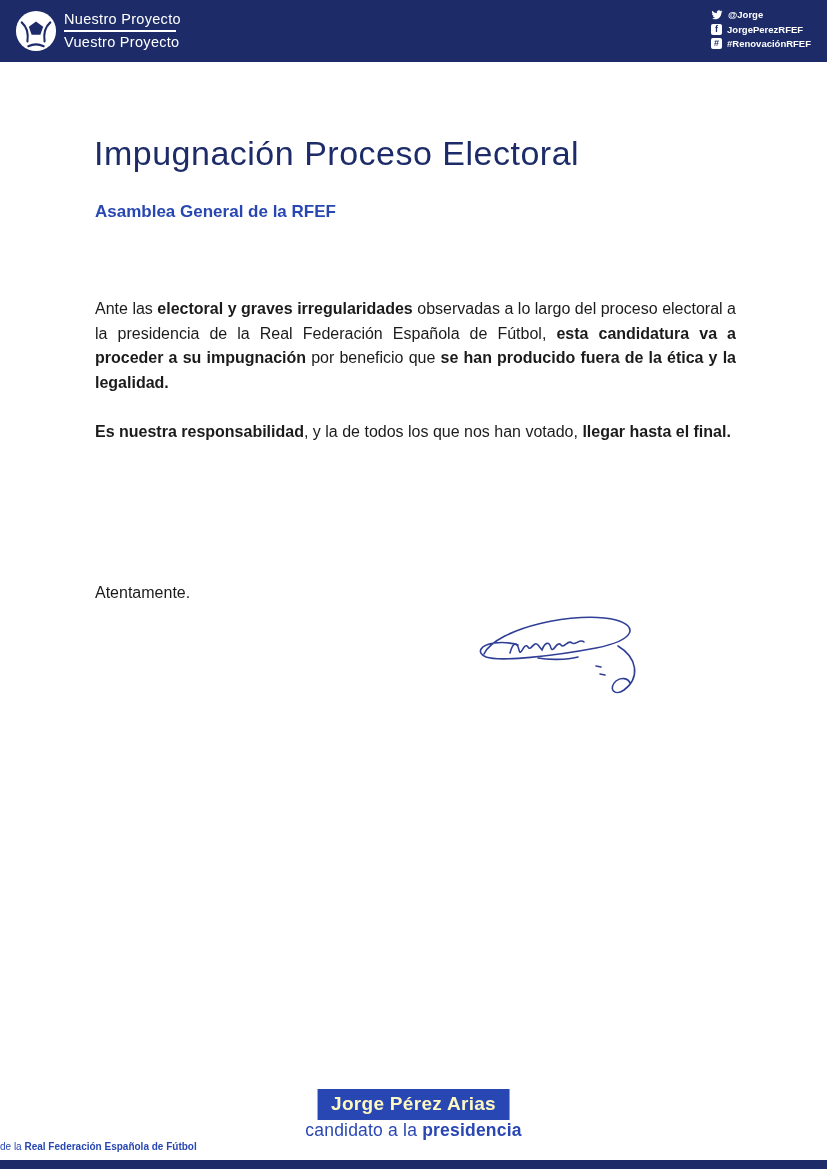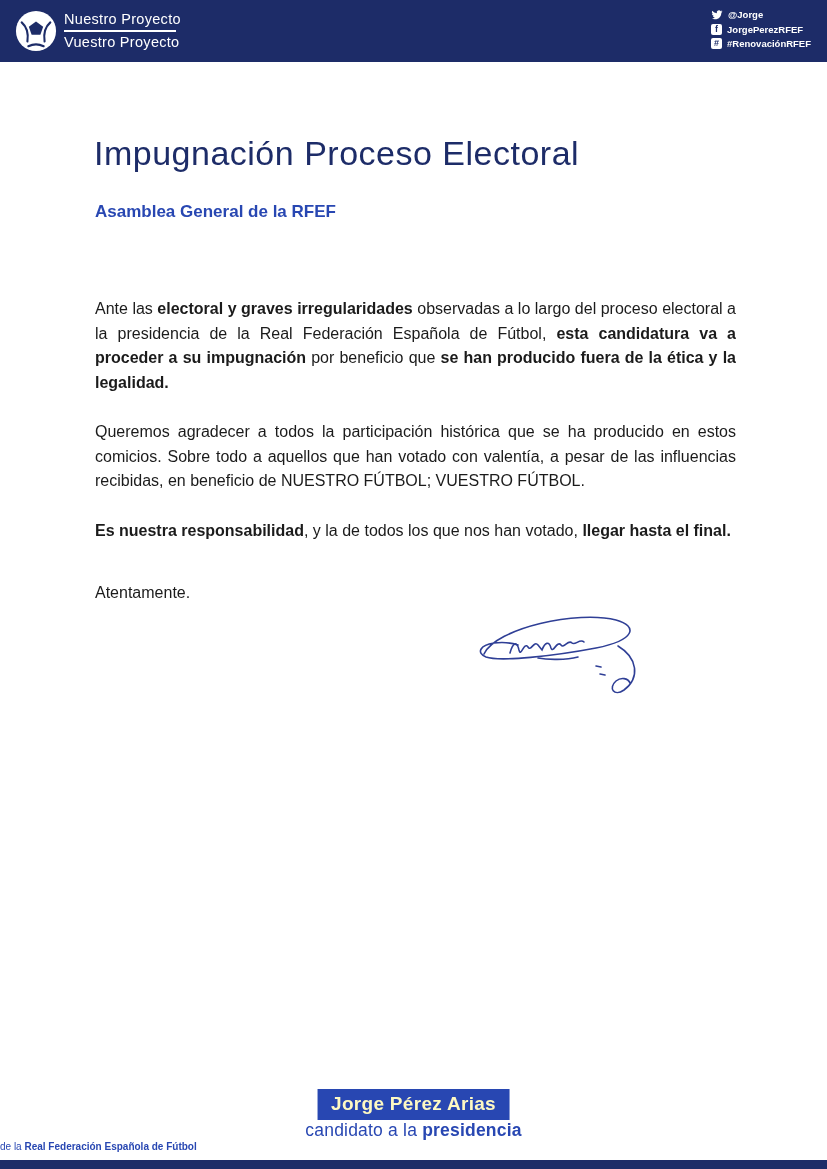--- a/index.html
+++ b/index.html
@@ -106,21 +106,20 @@
       </div>
     </div>
   </div>
 
   <h1 class="doc-title">Impugnación Proceso Electoral</h1>
 
   <h2 class="doc-subtitle">Asamblea General de la RFEF</h2>
 
   <div class="body-copy">
       <p class="para"><span>Ante las </span><span class="b">electoral y graves irregularidades</span><span> observadas a lo largo del proceso electoral a la presidencia de la Real Federación Española de Fútbol, </span><span class="b">esta candidatura va a proceder a su impugnación</span><span> por beneficio que </span><span class="b">se han producido fuera de la ética y la legalidad.</span></p>
-      <p class="para"><span>Queremos agradecer a todos la participación histórica que se ha producido en estos comicios. Sobre todo a aquellos que han votado con valentía, a pesar de las influencias recibidas, en beneficio de NUESTRO FÚTBOL; VUESTRO FÚTBOL.</span></p>
       <p class="para"><span class="b">Es nuestra responsabilidad</span><span>, y la de todos los que nos han votado, </span><span class="b">llegar hasta el final.</span></p>
     </div>
 
   <div class="closing">Atentamente.</div>
 
   <svg class="signature" viewBox="0 0 185 105">
     <g fill="none" stroke="var(--ink)" stroke-width="1.6" stroke-linecap="round">
       <path d="M16,46 C28,20 110,2 148,12 C170,18 168,32 128,40 C86,48 32,54 18,49 C8,45 12,37 26,35 C34,34 44,35 50,37"></path>
       <path d="M42,45 c3,-11 7,-12 9,-3 c2,8 5,-9 9,-3 c3,5 6,-7 10,-2 l4,5 c3,-8 7,-9 9,-2 c2,6 6,-8 10,-3 c3,4 7,-6 11,-2 c3,3 8,-5 12,-1"></path>
       <path d="M70,50 c10,2 28,2 40,-1"></path>

